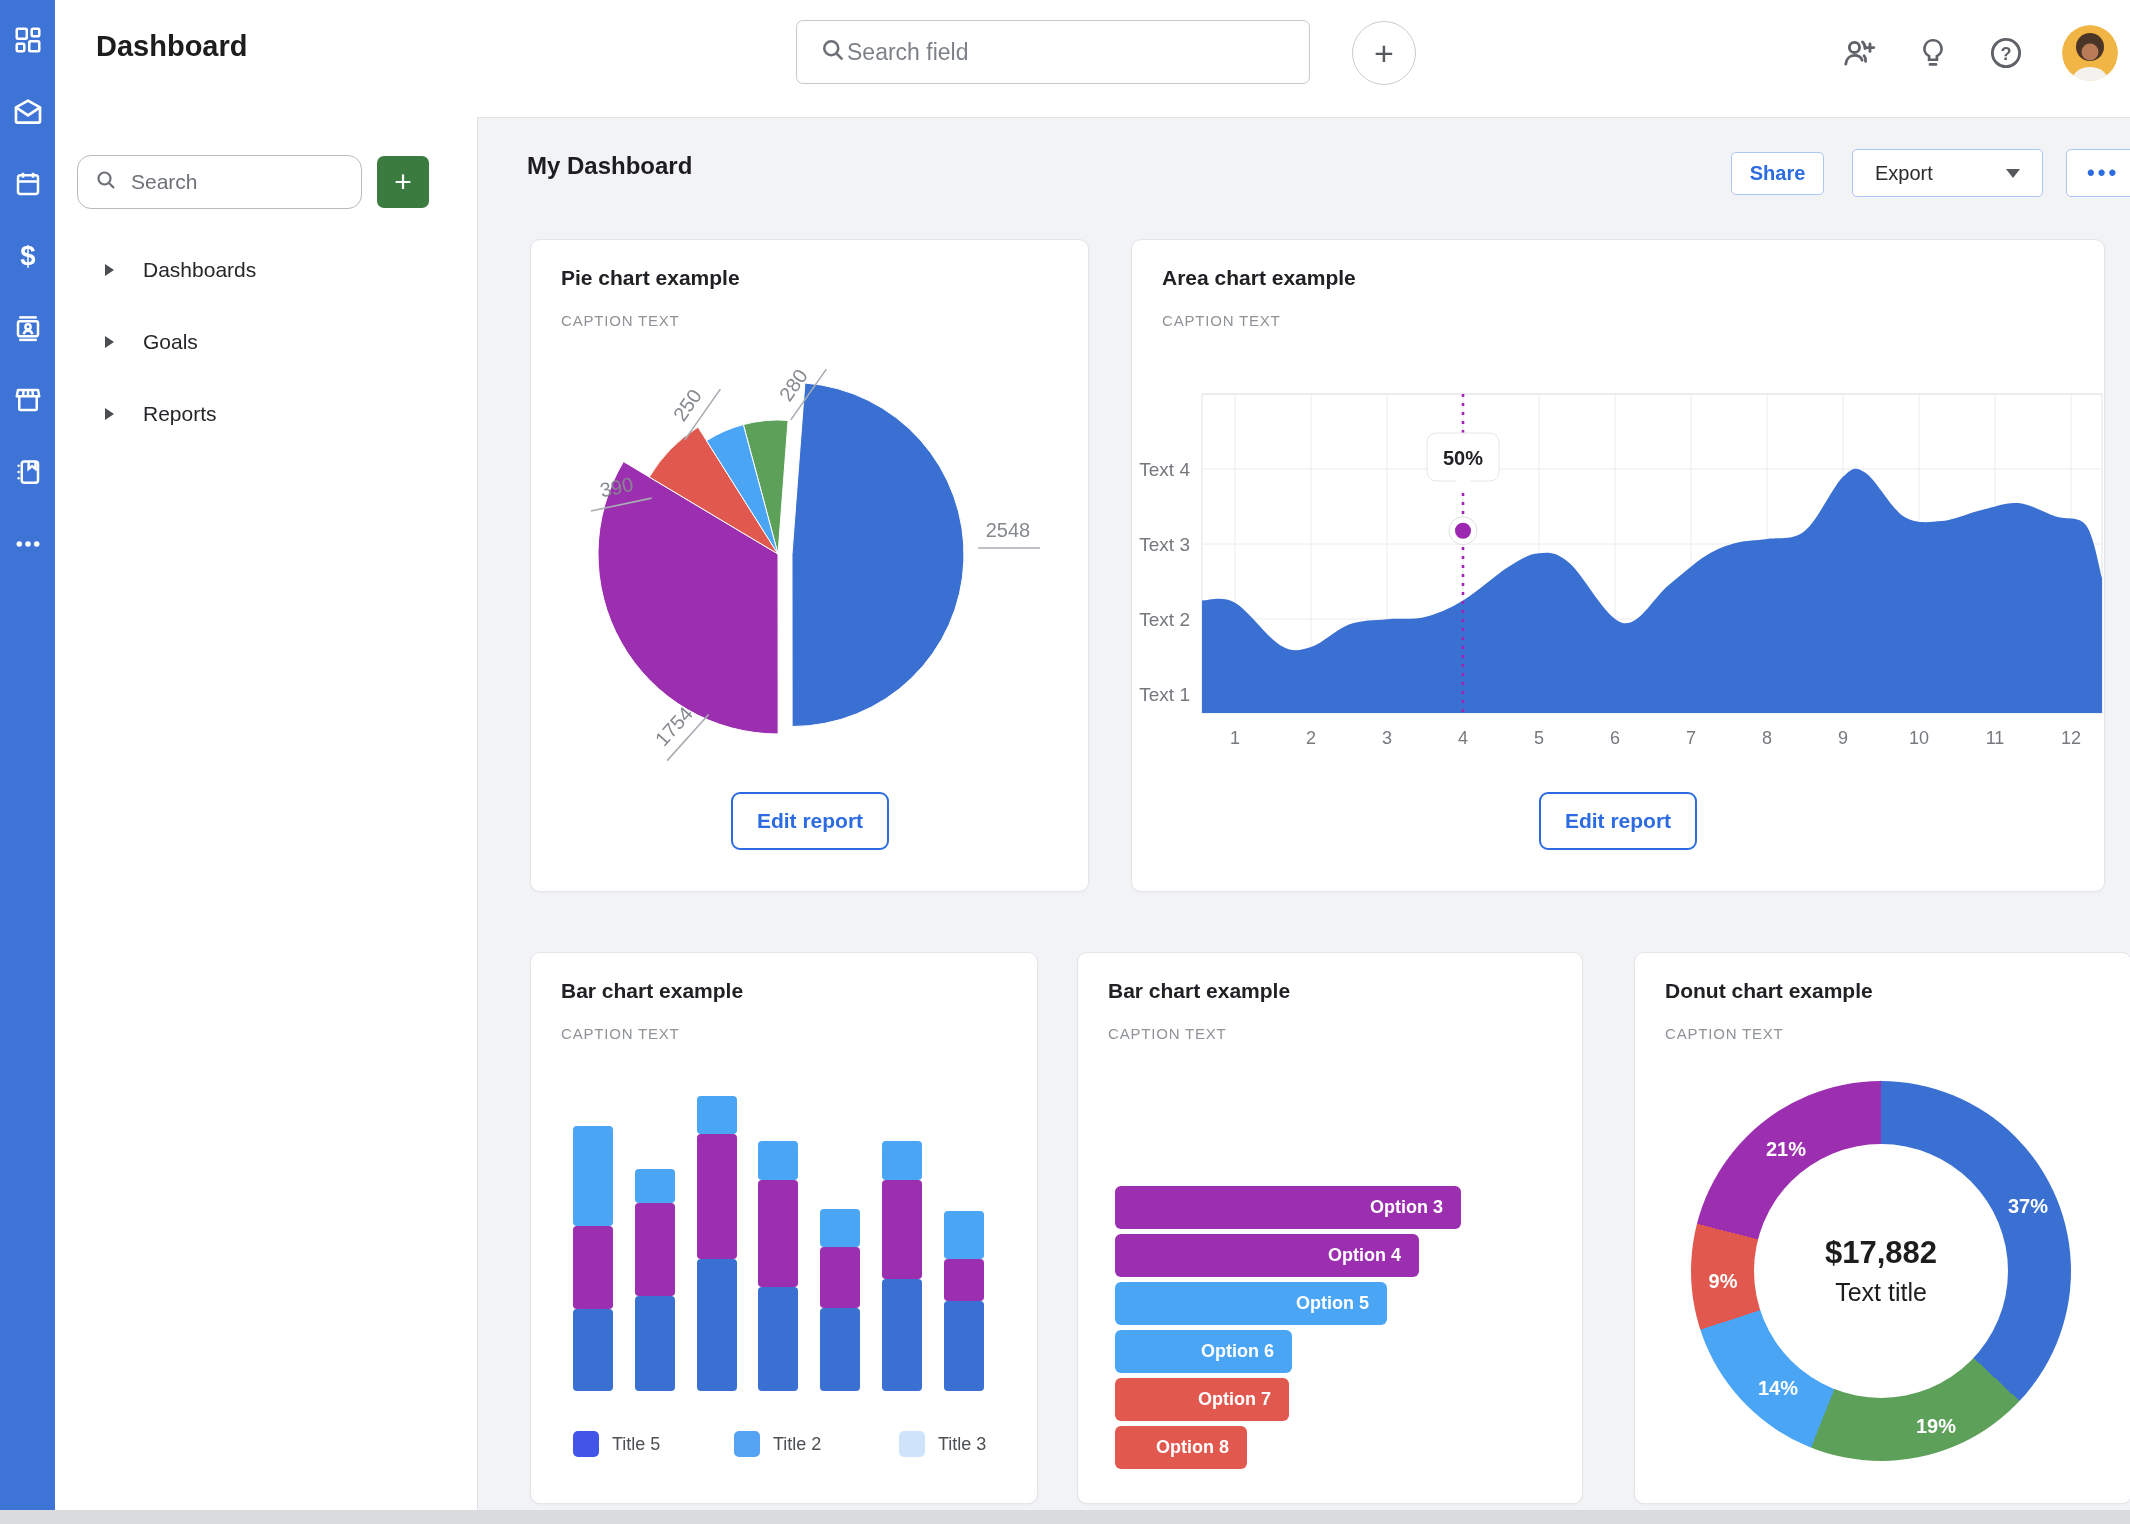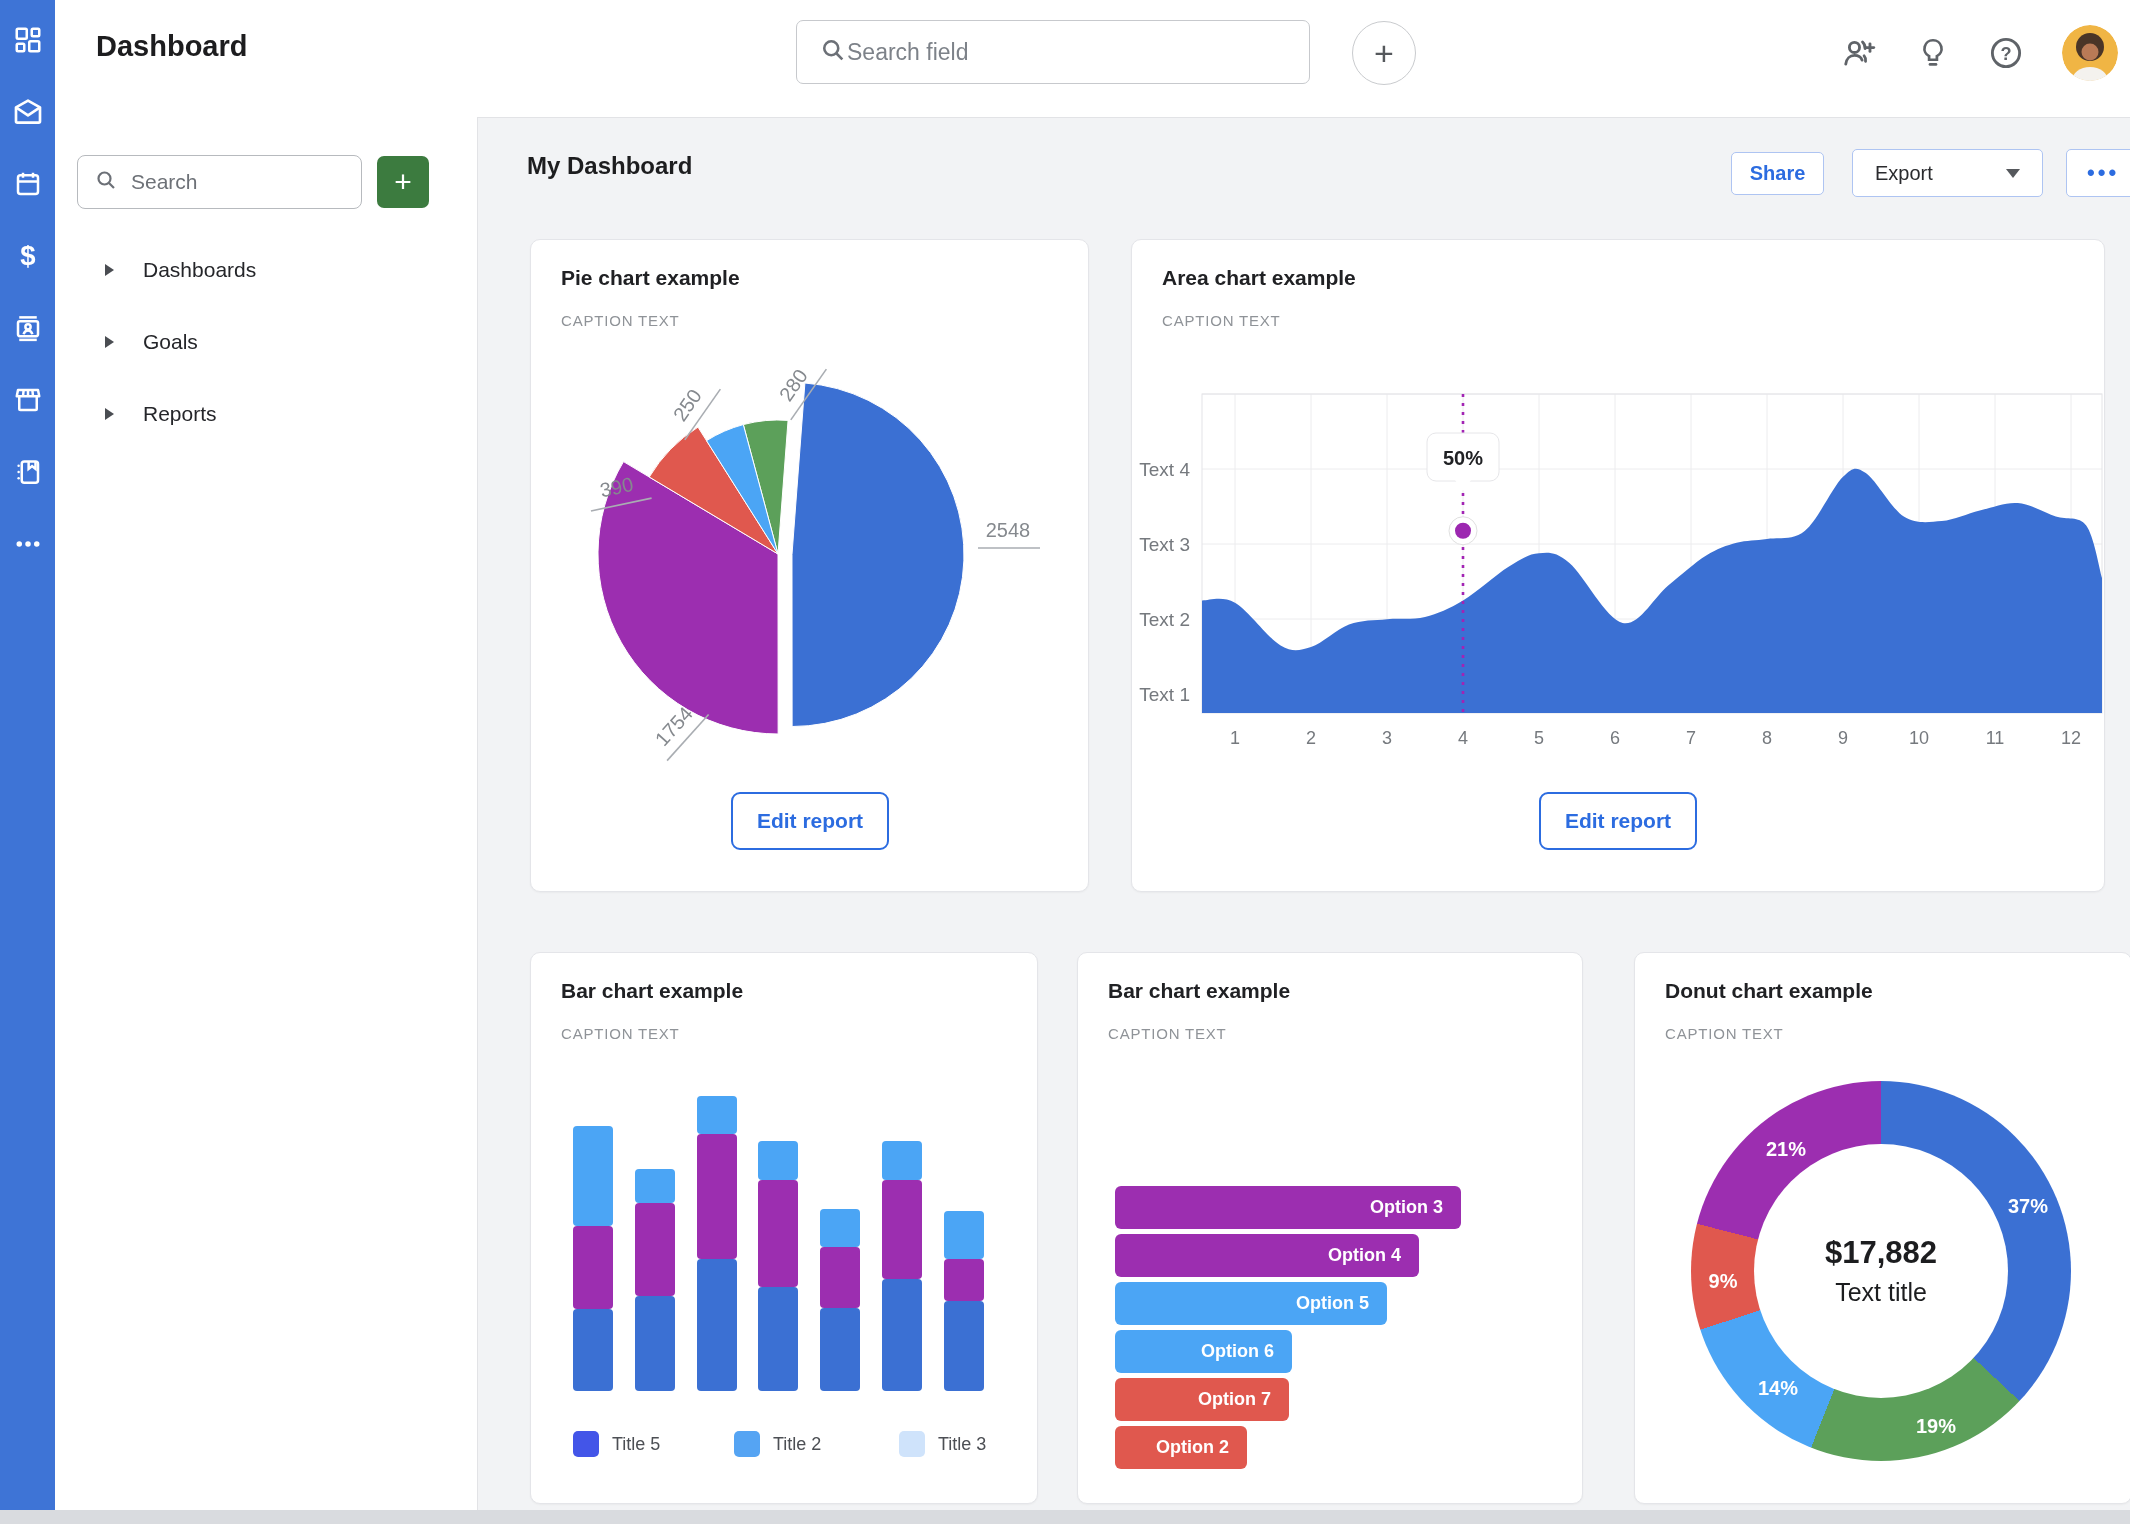--- a/index.html
+++ b/index.html
@@ -11,21 +11,21 @@
   .search-field .ph{font-size:23px;color:#7d8289;}
   .add-circle{position:absolute;left:1352px;top:21px;width:62px;height:62px;border:1.5px solid #c9cbce;border-radius:50%;background:#fff;display:flex;align-items:center;justify-content:center;font-size:34px;color:#55585c;font-weight:300;cursor:pointer;}
   .top-icons{position:absolute;left:1840px;top:33px;display:flex;gap:33px;align-items:center;}
   .tico{width:40px;height:40px;display:flex;align-items:center;justify-content:center;}
   .avatar{position:absolute;left:2062px;top:25px;width:56px;height:56px;border-radius:50%;overflow:hidden;}
   
   .rail{position:absolute;left:0;top:0;width:55px;height:1510px;background:#3e74d6;z-index:5;display:flex;flex-direction:column;align-items:center;padding-top:24px;box-sizing:border-box;gap:40px;}
   .rico{width:32px;height:32px;display:flex;align-items:center;justify-content:center;}
   
   .sidebar{position:absolute;left:55px;top:117px;width:422px;height:1393px;background:#ffffff;border-right:1px solid #e2e3e6;}
-  .side-search{position:absolute;left:22px;top:38px;width:285px;height:54px;border:1px solid #b7babe;border-radius:8px;background:#fff;display:flex;align-items:center;gap:13px;padding:0 16px;box-sizing:border-box;}
+  .side-search{position:absolute;left:22px;top:38px;width:285px;height:54px;border:1px solid #b7babe;border-radius:14px;background:#fff;display:flex;align-items:center;gap:13px;padding:0 16px;box-sizing:border-box;}
   .side-search .ph{font-size:21px;color:#6d7177;}
   .green-add{position:absolute;left:322px;top:39px;width:52px;height:52px;background:#3c7b3f;border:none;border-radius:7px;color:#fff;font-size:30px;display:flex;align-items:center;justify-content:center;cursor:pointer;}
   .tree-item{position:absolute;left:0;width:422px;height:56px;display:flex;align-items:center;cursor:pointer;padding-left:12px;}
   .caret{width:0;height:0;border-left:9px solid #4a4d52;border-top:6px solid transparent;border-bottom:6px solid transparent;margin-left:38px;}
   .tree-item .lbl{margin-left:29px;font-size:21px;color:#25262a;}
   
   .main-title{position:absolute;left:527px;top:152px;font-size:24px;font-weight:bold;color:#1d1d1f;}
   .btn-share{position:absolute;left:1731px;top:152px;width:93px;height:43px;border:1px solid #aec4f2;border-radius:5px;background:#fff;color:#2c6ce0;font-weight:bold;font-size:20px;cursor:pointer;}
   .btn-export{position:absolute;left:1852px;top:149px;width:191px;height:48px;border:1px solid #aec4f2;border-radius:5px;background:#fff;color:#2a2b2e;font-size:20px;display:flex;align-items:center;justify-content:space-between;padding:0 22px;box-sizing:border-box;cursor:pointer;}
   .dn-caret{width:0;height:0;border-top:9px solid #55585c;border-left:7px solid transparent;border-right:7px solid transparent;}
@@ -329,21 +329,21 @@
 
   <div class="card" style="left:1077px;top:952px;width:504px;height:550px;">
     <div class="ctitle">Bar chart example</div>
     <div class="ccaption">CAPTION TEXT</div>
     <div id="hbars"></div>
       <div class="hbar" style="left: 37px; top: 233px; width: 346px; background: rgb(156, 46, 176);">Option 3</div>
       <div class="hbar" style="left: 37px; top: 281px; width: 304px; background: rgb(156, 46, 176);">Option 4</div>
       <div class="hbar" style="left: 37px; top: 329px; width: 272px; background: rgb(75, 165, 245);">Option 5</div>
       <div class="hbar" style="left: 37px; top: 377px; width: 177px; background: rgb(75, 165, 245);">Option 6</div>
       <div class="hbar" style="left: 37px; top: 425px; width: 174px; background: rgb(224, 88, 78);">Option 7</div>
-      <div class="hbar" style="left: 37px; top: 473px; width: 132px; background: rgb(224, 88, 78);">Option 2</div>
+      <div class="hbar" style="left: 37px; top: 473px; width: 132px; background: rgb(224, 88, 78);">Option 8</div>
     </div>
 
   <div class="card" style="left:1634px;top:952px;width:496px;height:550px;">
     <div class="ctitle">Donut chart example</div>
     <div class="ccaption">CAPTION TEXT</div>
     <div id="donut" class="donut-ring" style="left: 56px; top: 128px; width: 380px; height: 380px; background: conic-gradient(rgb(59, 112, 211) 0%, rgb(59, 112, 211) 37%, rgb(92, 160, 90) 37%, rgb(92, 160, 90) 56%, rgb(75, 165, 245) 56%, rgb(75, 165, 245) 70%, rgb(224, 88, 78) 70%, rgb(224, 88, 78) 79%, rgb(156, 46, 176) 79%, rgb(156, 46, 176) 100%);"></div>
     <div class="donut-hole" style="left:119px;top:191px;width:254px;height:254px;">
       <div class="donut-val">$17,882</div>
       <div class="donut-sub">Text title</div>
     </div>

